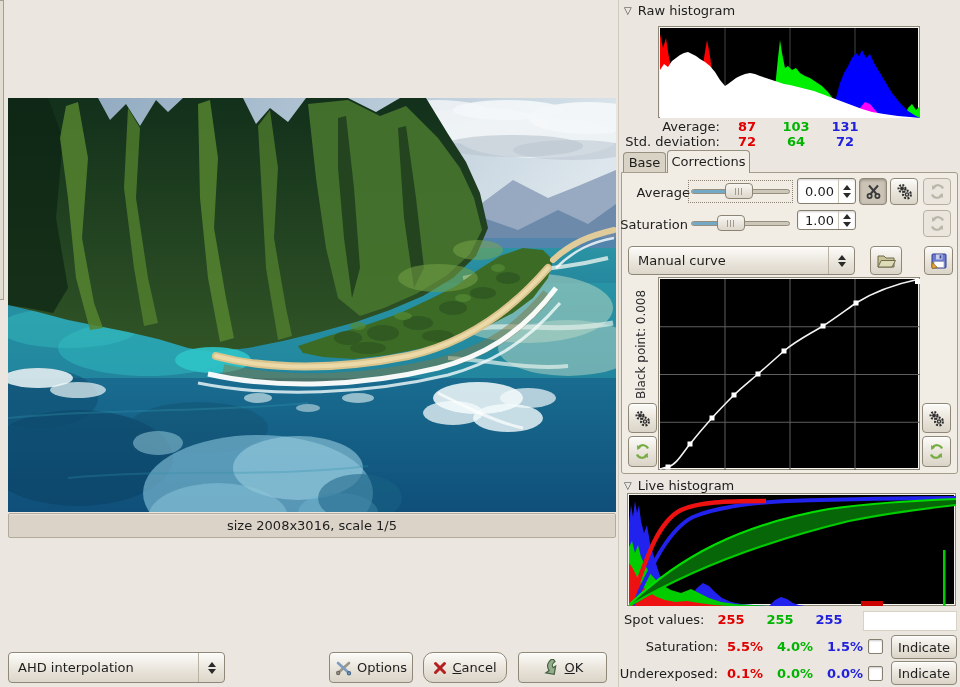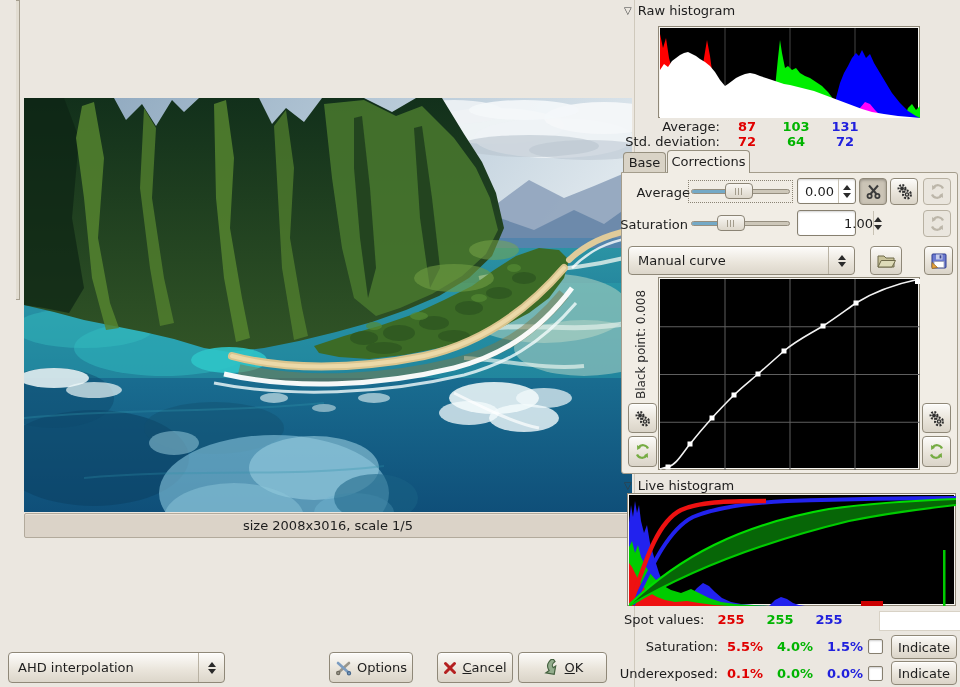--- a/index.html
+++ b/index.html
@@ -4,21 +4,21 @@
 <style>
   * { margin:0; padding:0; box-sizing:border-box; }
   html,body { width:960px; height:687px; }
   body {
     position:relative; overflow:hidden;
     background:#ebe7e0;
     font-family:"DejaVu Sans","Liberation Sans",sans-serif;
     font-size:13px; color:#1d1d1d;
     -webkit-font-smoothing:antialiased;
   }
-  .abs { position:absolute;margin-left:16px; }
+  .abs { position:absolute; }
 
   
   .btn {
     position:absolute;
     background:linear-gradient(#fcfbf9,#e9e4da 55%,#dad4c8);
     border:1px solid #8f8878; border-radius:4px;
     box-shadow:inset 0 1px 0 rgba(255,255,255,.85);
     display:flex; align-items:center; justify-content:center; gap:5px;
     cursor:default; color:#1d1d1d;
   }
@@ -228,21 +228,21 @@
 <div class="btn" style="left:329px; top:652px; width:84px; height:31px;">
   <svg width="17" height="16" viewBox="0 0 17 16">
     <line x1="3" y1="13" x2="14" y2="3" stroke="#9a968a" stroke-width="2.6" stroke-linecap="round"></line>
     <line x1="3" y1="3" x2="14" y2="13" stroke="#7b9cc0" stroke-width="2.6" stroke-linecap="round"></line>
     <circle cx="3.2" cy="13" r="1.6" fill="none" stroke="#6e6a5e" stroke-width="1.2"></circle>
     <circle cx="14" cy="13.2" r="1.6" fill="none" stroke="#48688c" stroke-width="1.2"></circle>
   </svg>
   <span>Options</span>
 </div>
 
-<div class="btn" style="left:437px; top:652px; width:76px; height:31px;">
+<div class="btn" style="left:423px; top:652px; width:84px; height:31px;border-radius:10px;">
   <svg width="14" height="14" viewBox="0 0 14 14">
     <line x1="2.5" y1="2.5" x2="11.5" y2="11.5" stroke="#b42020" stroke-width="3" stroke-linecap="round"></line>
     <line x1="11.5" y1="2.5" x2="2.5" y2="11.5" stroke="#b42020" stroke-width="3" stroke-linecap="round"></line>
   </svg>
   <span><u>C</u><span>ancel</span></span>
 </div>
 
 <div class="btn" style="left:518px; top:652px; width:89px; height:31px;">
   <svg width="18" height="17" viewBox="0 0 18 17">
     <path d="M16,2 L16,6 C12,6 11,7.2 11,10 L14,10 L8,16 L2,10 L6,10 C6,4.5 10,2 16,2 Z" fill="#93ad8d" stroke="#44613f" stroke-width="1.2" transform="rotate(-35 9 9)"></path>
@@ -341,21 +341,21 @@
 <div class="slider" style="left:691px; top:215px; width:99px; height:17px; z-index:5;">
   <div class="groove">
       <div class="fill" style="width:30%;"></div>
     </div>
   <div class="thumb" style="left:26%;">
       <i></i>
       <i></i>
       <i></i>
     </div>
 </div>
-<div class="spin" style="left:797px; top:210px; width:59px; height:26px; z-index:4;padding-left:39px;">
+<div class="spin" style="left:797px; top:210px; width:59px; height:20px; z-index:4;">
   <span class="spin-val">1.00</span>
   <span class="spin-btns">
       <span class="tri-up"></span>
       <span class="tri-down"></span>
     </span>
 </div>
 <div class="btn disabled" style="left:923px; top:210px; width:28px; height:27px; z-index:4;">
   <svg width="17" height="17" viewBox="0 0 17 17">
     <path d="M14,5.5 A5.5,5.5 0 0 0 4.5,4.5" fill="none" stroke="#bcb6a9" stroke-width="2.2"></path>
     <polygon points="3,2 7,4.8 3.2,7" fill="#bcb6a9"></polygon>

